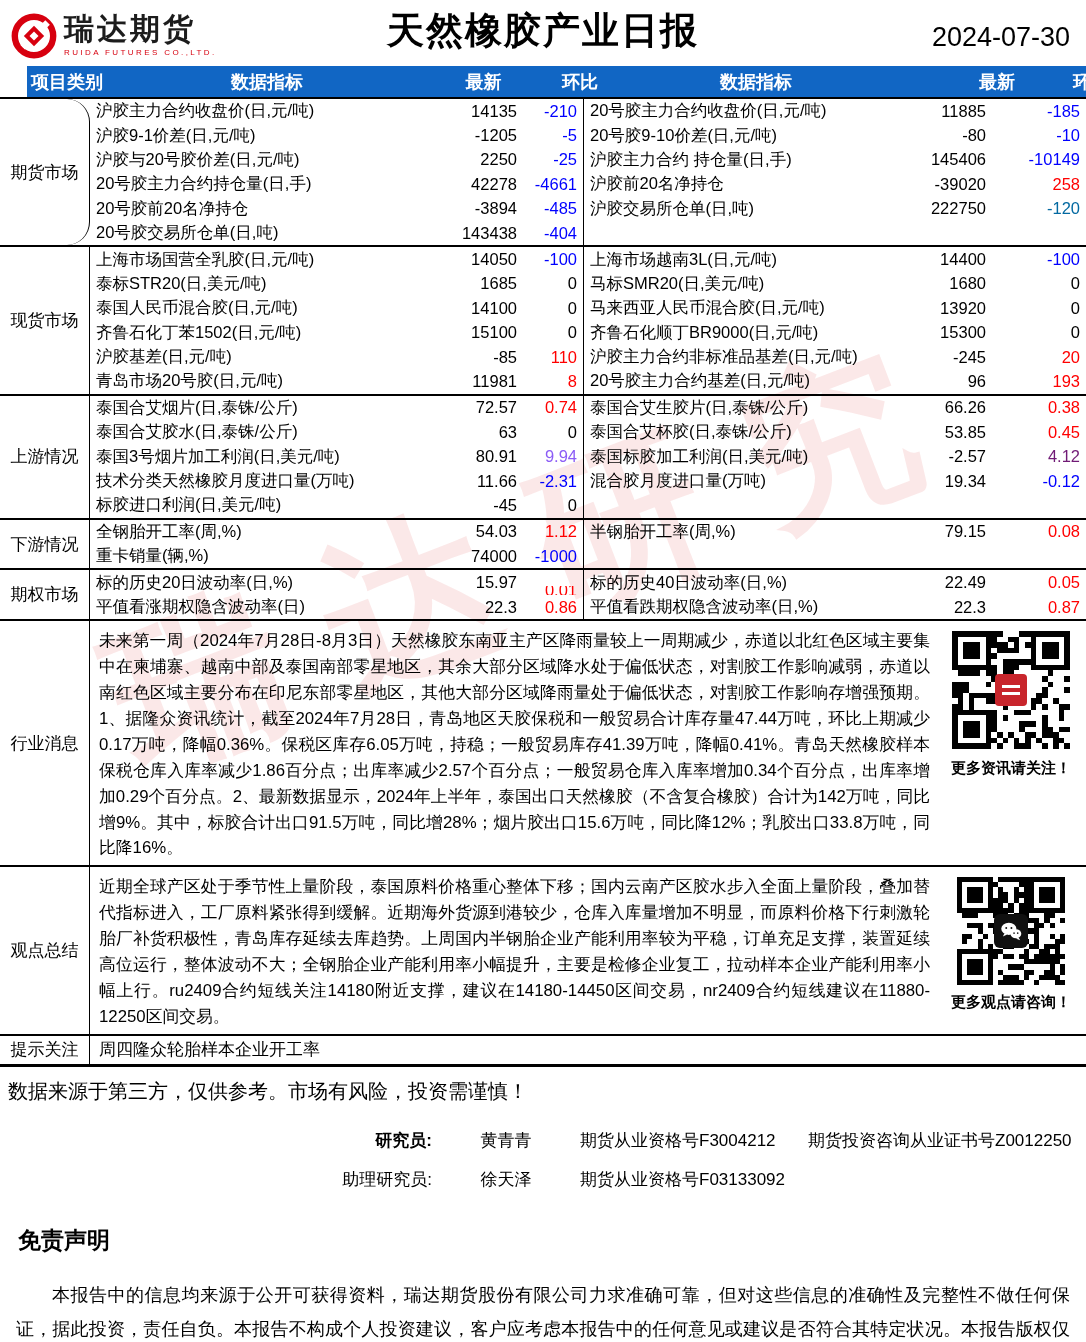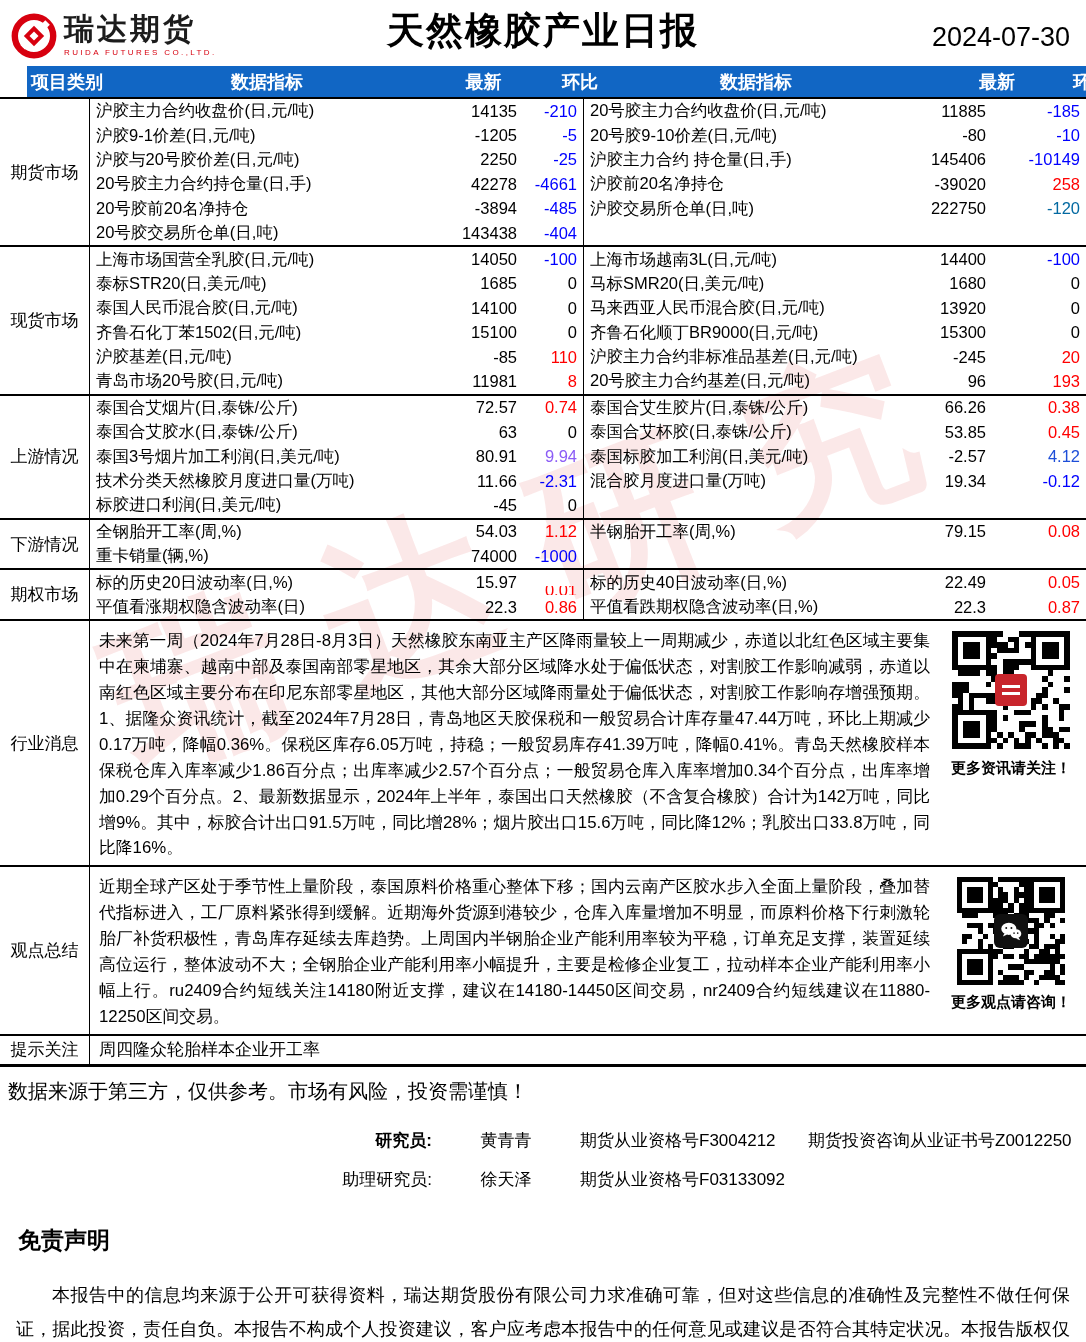--- a/index.html
+++ b/index.html
@@ -100,21 +100,21 @@
       <div class="hc ha-c">数据指标</div>
       <div class="hc ha-c">最新</div>
       <div class="hc ha-c">环比</div>
       <div class="hc ha-c">数据指标</div>
       <div class="hc ha-r">最新</div>
       <div class="hc ha-r">环比</div>
     </div>
 
     <div id="data-sections">
         <div class="dsec">
-          <div class="cat" style="grid-row: 1 / span 6;">期货市场</div>
+          <div class="cat" style="grid-row: 1 / span 6; border-radius: 23px;">期货市场</div>
           <div class="cell lbl">沪胶主力合约收盘价(日,元/吨)</div>
           <div class="cell val">14135</div>
           <div class="cell chg" style="color: rgb(0, 0, 255);">-210</div>
           <div class="cell lbl mid">20号胶主力合约收盘价(日,元/吨)</div>
           <div class="cell val">11885</div>
           <div class="cell chg" style="color: rgb(0, 0, 255);">-185</div>
           <div class="cell lbl">沪胶9-1价差(日,元/吨)</div>
           <div class="cell val">-1205</div>
           <div class="cell chg" style="color: rgb(0, 0, 255);">-5</div>
           <div class="cell lbl mid">20号胶9-10价差(日,元/吨)</div>
@@ -196,21 +196,21 @@
           <div class="cell val">63</div>
           <div class="cell chg" style="color: rgb(0, 0, 0);">0</div>
           <div class="cell lbl mid">泰国合艾杯胶(日,泰铢/公斤)</div>
           <div class="cell val">53.85</div>
           <div class="cell chg" style="color: rgb(255, 0, 0);">0.45</div>
           <div class="cell lbl">泰国3号烟片加工利润(日,美元/吨)</div>
           <div class="cell val">80.91</div>
           <div class="cell chg" style="color: #8b5cf6;">9.94</div>
           <div class="cell lbl mid">泰国标胶加工利润(日,美元/吨)</div>
           <div class="cell val">-2.57</div>
-          <div class="cell chg" style="color: #1d4ed8;">4.12</div>
+          <div class="cell chg" style="color: #701a75;">4.12</div>
           <div class="cell lbl">技术分类天然橡胶月度进口量(万吨)</div>
           <div class="cell val">11.66</div>
           <div class="cell chg" style="color: rgb(0, 0, 255);">-2.31</div>
           <div class="cell lbl mid">混合胶月度进口量(万吨)</div>
           <div class="cell val">19.34</div>
           <div class="cell chg" style="color: rgb(0, 0, 255);">-0.12</div>
           <div class="cell lbl">标胶进口利润(日,美元/吨)</div>
           <div class="cell val">-45</div>
           <div class="cell chg" style="color: rgb(0, 0, 0);">0</div>
           <div class="cell lbl mid"></div>

